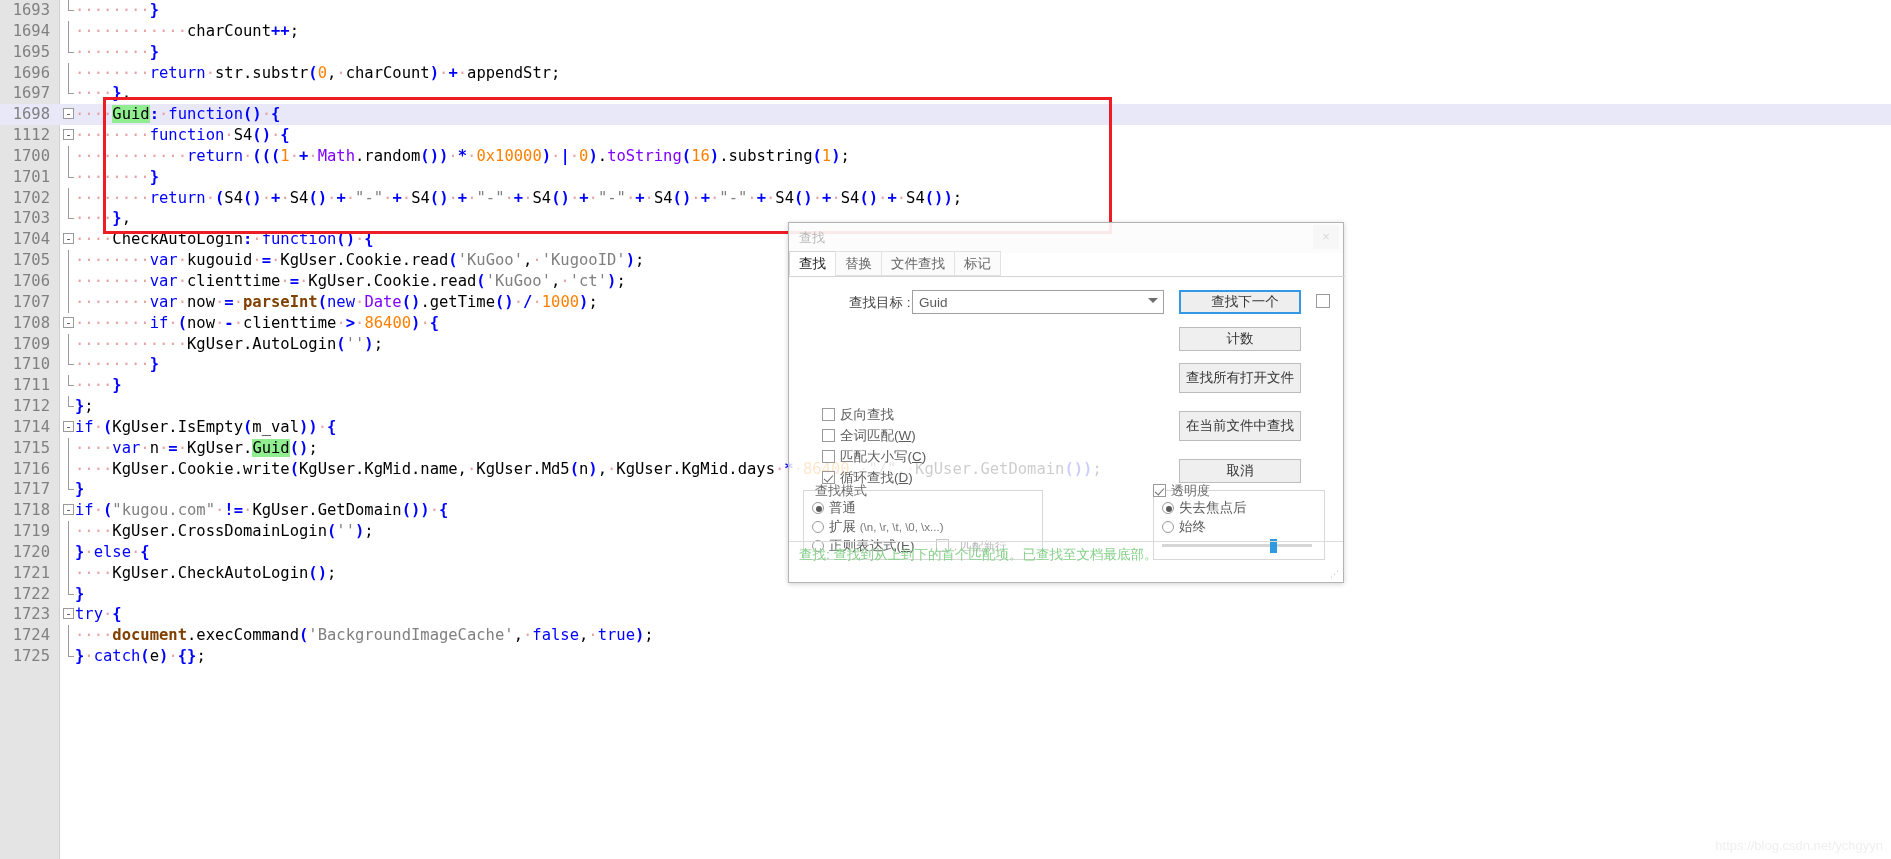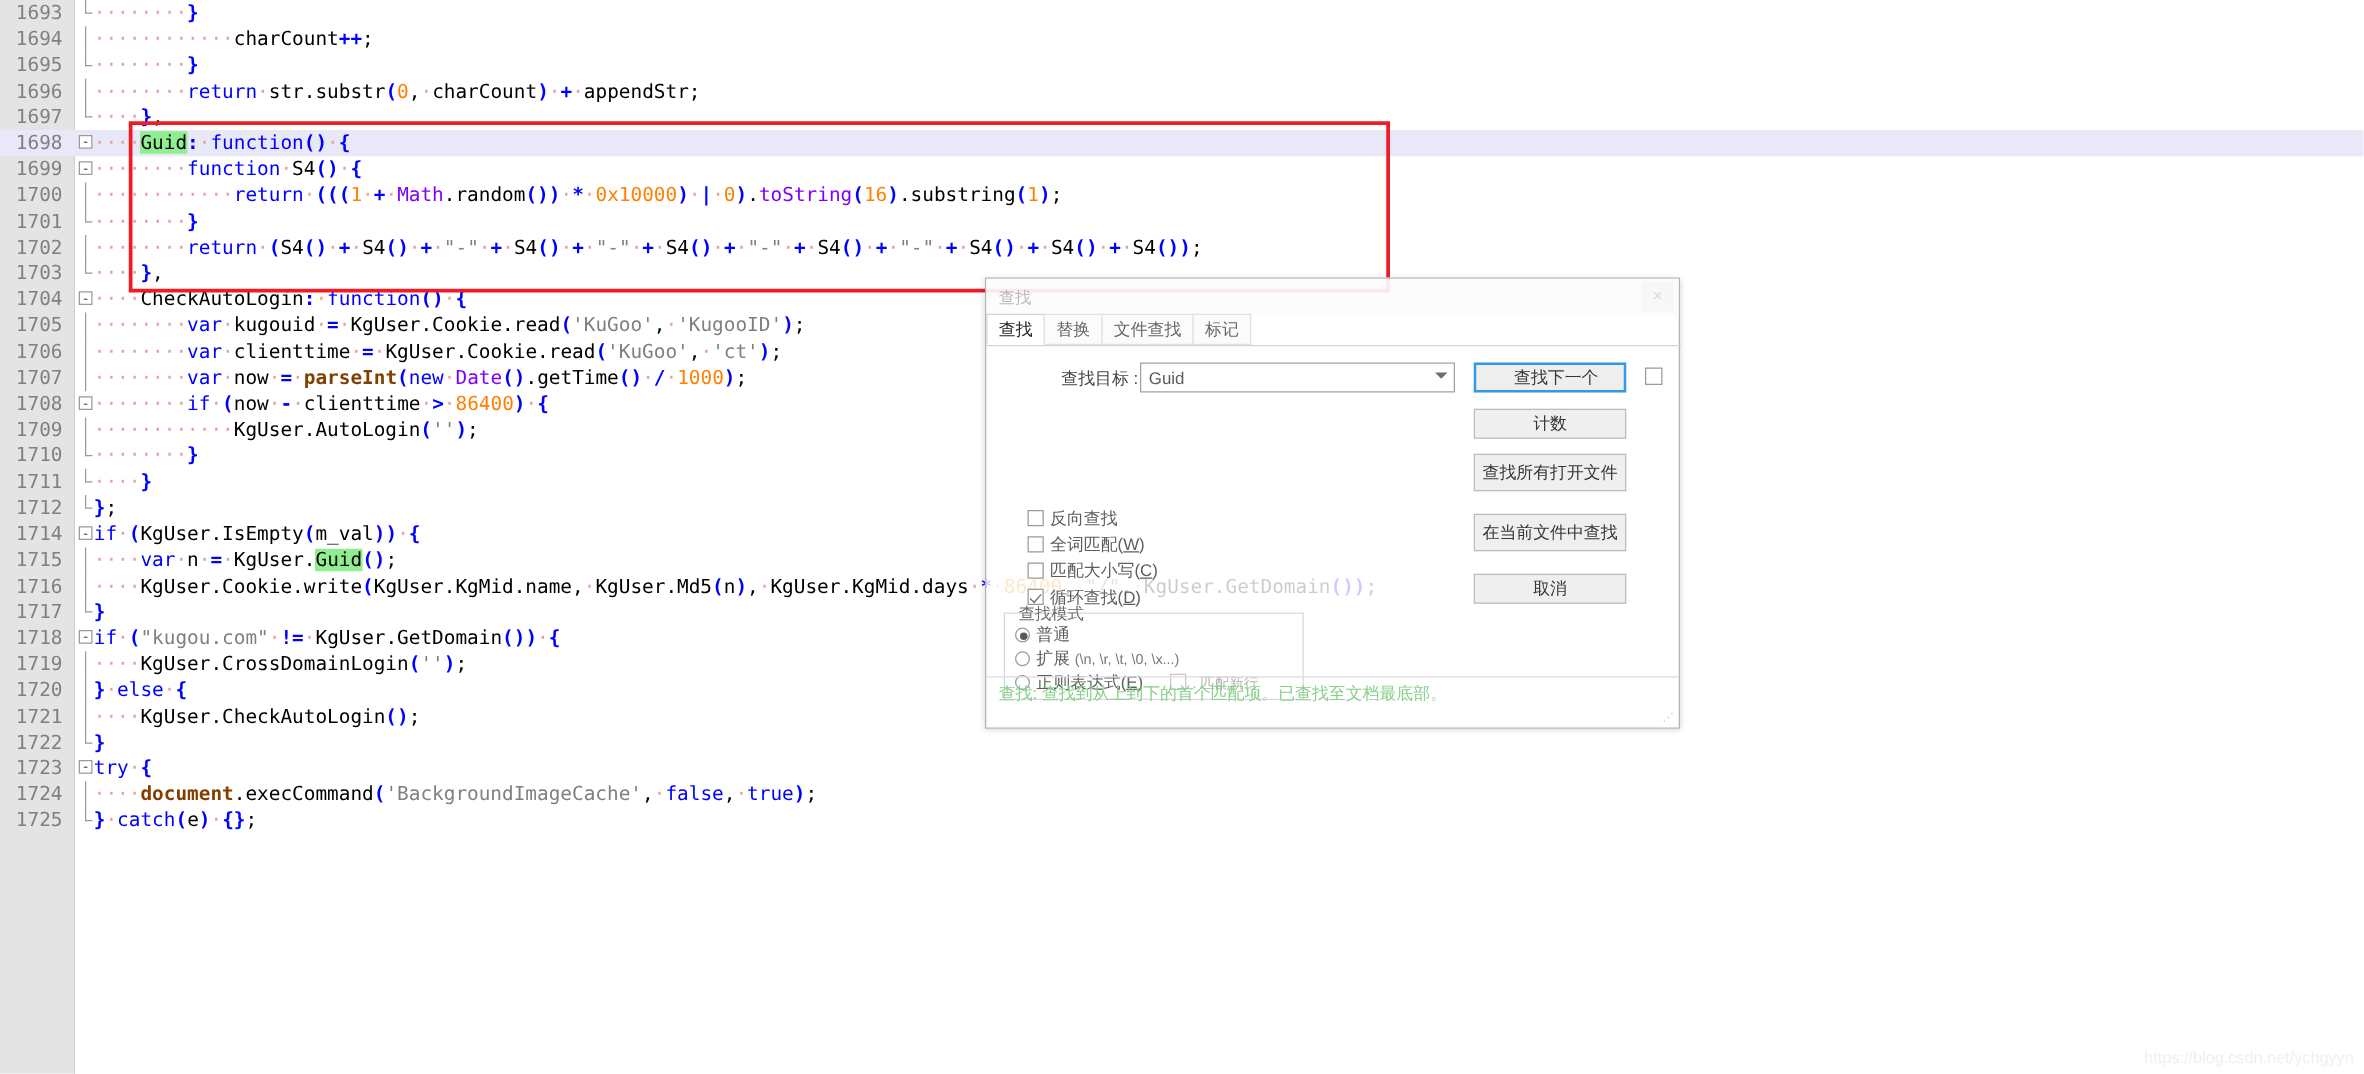--- a/index.html
+++ b/index.html
@@ -278,21 +278,21 @@
   <div class="editor">
     <div class="gutter"></div>
     <div class="fold-col"></div>
     <div class="code-area" id="code-area">
         <div class="line"><span class="lineno">1693</span><span class="fold endline"></span><span class="ltext"><span class="ws">········</span><span class="op">}</span></span></div>
         <div class="line"><span class="lineno">1694</span><span class="fold vline"></span><span class="ltext"><span class="ws">············</span>charCount<span class="op">++</span>;</span></div>
         <div class="line"><span class="lineno">1695</span><span class="fold endline"></span><span class="ltext"><span class="ws">········</span><span class="op">}</span></span></div>
         <div class="line"><span class="lineno">1696</span><span class="fold vline"></span><span class="ltext"><span class="ws">········</span><span class="kw">return</span><span class="ws">·</span>str.substr<span class="op">(</span><span class="num">0</span>,<span class="ws">·</span>charCount<span class="op">)</span><span class="ws">·</span><span class="op">+</span><span class="ws">·</span>appendStr;</span></div>
         <div class="line"><span class="lineno">1697</span><span class="fold endline"></span><span class="ltext"><span class="ws">····</span><span class="op">}</span>,</span></div>
         <div class="line current"><span class="lineno">1698</span><span class="fold box">-</span><span class="ltext"><span class="ws">····</span><span class="hl">Guid</span><span class="op">:</span><span class="ws">·</span><span class="kw">function</span><span class="op">()</span><span class="ws">·</span><span class="op">{</span></span></div>
-        <div class="line"><span class="lineno">1699</span><span class="fold box">-</span><span class="ltext"><span class="ws">········</span><span class="kw">function</span><span class="ws">·</span>S4<span class="op">()</span><span class="ws">·</span><span class="op">{</span></span></div>
+        <div class="line"><span class="lineno">1112</span><span class="fold box">-</span><span class="ltext"><span class="ws">········</span><span class="kw">function</span><span class="ws">·</span>S4<span class="op">()</span><span class="ws">·</span><span class="op">{</span></span></div>
         <div class="line"><span class="lineno">1700</span><span class="fold vline"></span><span class="ltext"><span class="ws">············</span><span class="kw">return</span><span class="ws">·</span><span class="op">(((</span><span class="num">1</span><span class="ws">·</span><span class="op">+</span><span class="ws">·</span><span class="fn">Math</span>.random<span class="op">())</span><span class="ws">·</span><span class="op">*</span><span class="ws">·</span><span class="num">0x10000</span><span class="op">)</span><span class="ws">·</span><span class="op">|</span><span class="ws">·</span><span class="num">0</span><span class="op">)</span>.<span class="fn">toString</span><span class="op">(</span><span class="num">16</span><span class="op">)</span>.substring<span class="op">(</span><span class="num">1</span><span class="op">)</span>;</span></div>
         <div class="line"><span class="lineno">1701</span><span class="fold endline"></span><span class="ltext"><span class="ws">········</span><span class="op">}</span></span></div>
         <div class="line"><span class="lineno">1702</span><span class="fold vline"></span><span class="ltext"><span class="ws">········</span><span class="kw">return</span><span class="ws">·</span><span class="op">(</span>S4<span class="op">()</span><span class="ws">·</span><span class="op">+</span><span class="ws">·</span>S4<span class="op">()</span><span class="ws">·</span><span class="op">+</span><span class="ws">·</span><span class="str">"-"</span><span class="ws">·</span><span class="op">+</span><span class="ws">·</span>S4<span class="op">()</span><span class="ws">·</span><span class="op">+</span><span class="ws">·</span><span class="str">"-"</span><span class="ws">·</span><span class="op">+</span><span class="ws">·</span>S4<span class="op">()</span><span class="ws">·</span><span class="op">+</span><span class="ws">·</span><span class="str">"-"</span><span class="ws">·</span><span class="op">+</span><span class="ws">·</span>S4<span class="op">()</span><span class="ws">·</span><span class="op">+</span><span class="ws">·</span><span class="str">"-"</span><span class="ws">·</span><span class="op">+</span><span class="ws">·</span>S4<span class="op">()</span><span class="ws">·</span><span class="op">+</span><span class="ws">·</span>S4<span class="op">()</span><span class="ws">·</span><span class="op">+</span><span class="ws">·</span>S4<span class="op">())</span>;</span></div>
         <div class="line"><span class="lineno">1703</span><span class="fold endline"></span><span class="ltext"><span class="ws">····</span><span class="op">}</span>,</span></div>
         <div class="line"><span class="lineno">1704</span><span class="fold box">-</span><span class="ltext"><span class="ws">····</span>CheckAutoLogin<span class="op">:</span><span class="ws">·</span><span class="kw">function</span><span class="op">()</span><span class="ws">·</span><span class="op">{</span></span></div>
         <div class="line"><span class="lineno">1705</span><span class="fold vline"></span><span class="ltext"><span class="ws">········</span><span class="kw">var</span><span class="ws">·</span>kugouid<span class="ws">·</span><span class="op">=</span><span class="ws">·</span>KgUser.Cookie.read<span class="op">(</span><span class="str">'KuGoo'</span>,<span class="ws">·</span><span class="str">'KugooID'</span><span class="op">)</span>;</span></div>
         <div class="line"><span class="lineno">1706</span><span class="fold vline"></span><span class="ltext"><span class="ws">········</span><span class="kw">var</span><span class="ws">·</span>clienttime<span class="ws">·</span><span class="op">=</span><span class="ws">·</span>KgUser.Cookie.read<span class="op">(</span><span class="str">'KuGoo'</span>,<span class="ws">·</span><span class="str">'ct'</span><span class="op">)</span>;</span></div>
         <div class="line"><span class="lineno">1707</span><span class="fold vline"></span><span class="ltext"><span class="ws">········</span><span class="kw">var</span><span class="ws">·</span>now<span class="ws">·</span><span class="op">=</span><span class="ws">·</span><span class="dark">parseInt</span><span class="op">(</span><span class="kw">new</span><span class="ws">·</span><span class="fn">Date</span><span class="op">()</span>.getTime<span class="op">()</span><span class="ws">·</span><span class="op">/</span><span class="ws">·</span><span class="num">1000</span><span class="op">)</span>;</span></div>
         <div class="line"><span class="lineno">1708</span><span class="fold box">-</span><span class="ltext"><span class="ws">········</span><span class="kw">if</span><span class="ws">·</span><span class="op">(</span>now<span class="ws">·</span><span class="op">-</span><span class="ws">·</span>clienttime<span class="ws">·</span><span class="op">&gt;</span><span class="ws">·</span><span class="num">86400</span><span class="op">)</span><span class="ws">·</span><span class="op">{</span></span></div>
         <div class="line"><span class="lineno">1709</span><span class="fold vline"></span><span class="ltext"><span class="ws">············</span>KgUser.AutoLogin<span class="op">(</span><span class="str">''</span><span class="op">)</span>;</span></div>
@@ -373,20 +373,37 @@
             <span class="small">(\n, \r, \t, \0, \x...)</span>
           </div>
           <div class="radio">
             <span class="rdot"></span><span>正则表达式</span><span>(<span class="acc">E</span>)</span>
             <span style="display:inline-block; width:14px;"></span>
             <span class="cbox" style="opacity:.55"></span><span class="small" style="color:#b5b5b5">. 匹配新行</span>
           </div>
         </div>
       </div>
 
+      <div class="group group-trans">
+        <div class="legend" style="left:-4px;">
+          <span class="cbox checked"></span><span>透明度</span>
+        </div>
+        <div style="position:absolute; left:8px; top:8px;">
+          <div class="radio">
+            <span class="rdot on"></span><span>失去焦点后</span>
+          </div>
+          <div class="radio">
+            <span class="rdot"></span><span>始终</span>
+          </div>
+        </div>
+        <div class="slider">
+          <div class="track"></div>
+          <div class="thumb" id="trans-thumb" style="left: 108px;"></div>
+        </div>
+      </div>
 
     </div>
 
     <div class="dlg-status">查找: 查找到从上到下的首个匹配项。已查找至文档最底部。</div>
     <div class="dlg-grip">⋰</div>
   </div>
 
   <div class="watermark">https://blog.csdn.net/ychgyyn</div>
 </div>
 

